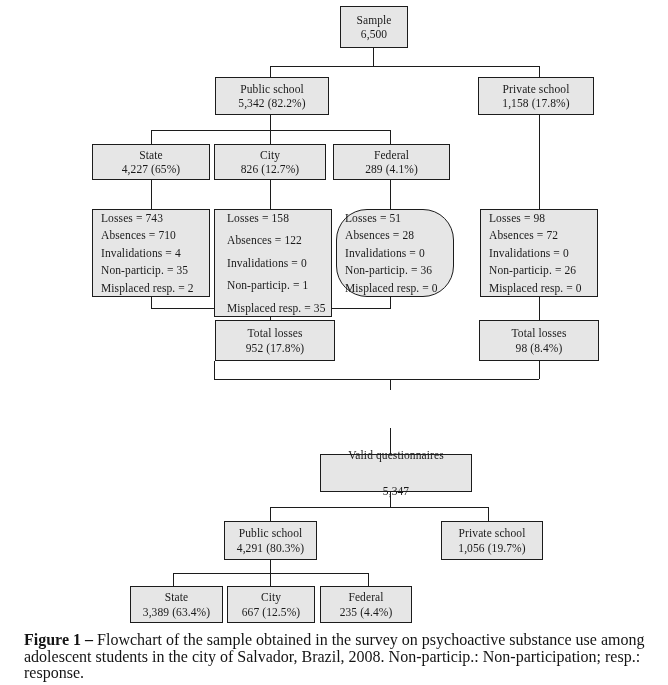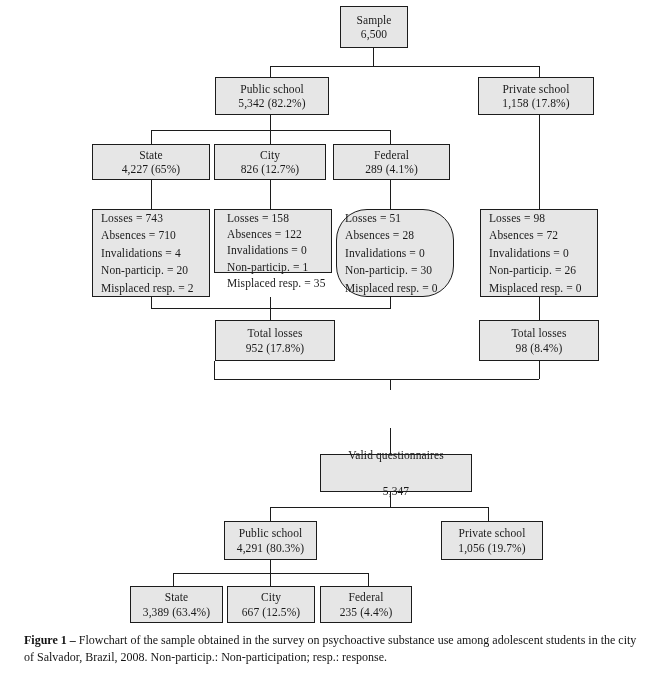--- a/index.html
+++ b/index.html
@@ -61,21 +61,21 @@
     z-index: 1;
   }
   .connector.v { width: 1.4px; }
   .connector.h { height: 1.4px; }
 
   #caption {
     position: absolute;
     left: 24px;
     top: 632px;
     width: 622px;
-    font-size: 12px;
+    font-size: 16px;
     line-height: 16.5px;
     text-align: left;
     color: #141414;
   }
   #caption .figlabel {
     font-weight: bold;
   }
 </style>
 </head>
 <body>
@@ -153,37 +153,37 @@
 
     <div class="node" style="left:333px; top:144px; width:117px; height:36px;">
       <span class="line">Federal</span>
       <span class="line">289 (4.1%)</span>
     </div>
 
     <div class="node detail" style="left:92px; top:209px; width:118px; height:88px;">
       <span class="line">Losses = 743</span>
       <span class="line">Absences = 710</span>
       <span class="line">Invalidations = 4</span>
-      <span class="line">Non-particip. = 20</span>
+      <span class="line">Non-particip. = 35</span>
       <span class="line">Misplaced resp. = 2</span>
     </div>
 
-    <div class="node detail" style="left:214px; top:209px; width:118px; height:64px;padding-left:12px;">
+    <div class="node detail" style="left:214px; top:209px; width:118px; height:108px;padding-left:12px;">
       <span class="line">Losses = 158</span>
       <span class="line">Absences = 122</span>
       <span class="line">Invalidations = 0</span>
       <span class="line">Non-particip. = 1</span>
       <span class="line">Misplaced resp. = 35</span>
     </div>
 
     <div class="node detail" style="left:336px; top:209px; width:118px; height:88px;border-radius:31px;">
       <span class="line">Losses = 51</span>
       <span class="line">Absences = 28</span>
       <span class="line">Invalidations = 0</span>
-      <span class="line">Non-particip. = 30</span>
+      <span class="line">Non-particip. = 36</span>
       <span class="line">Misplaced resp. = 0</span>
     </div>
 
     <div class="node detail" style="left:480px; top:209px; width:118px; height:88px;">
       <span class="line">Losses = 98</span>
       <span class="line">Absences = 72</span>
       <span class="line">Invalidations = 0</span>
       <span class="line">Non-particip. = 26</span>
       <span class="line">Misplaced resp. = 0</span>
     </div>

